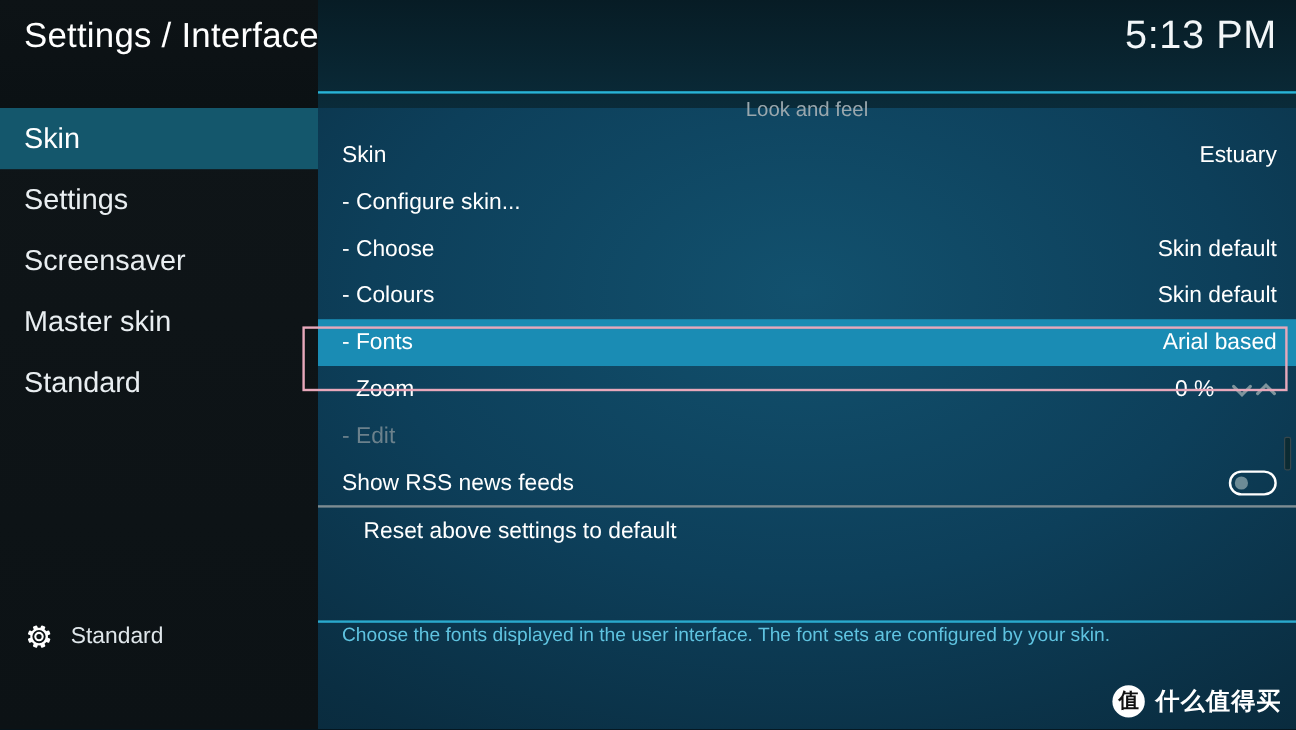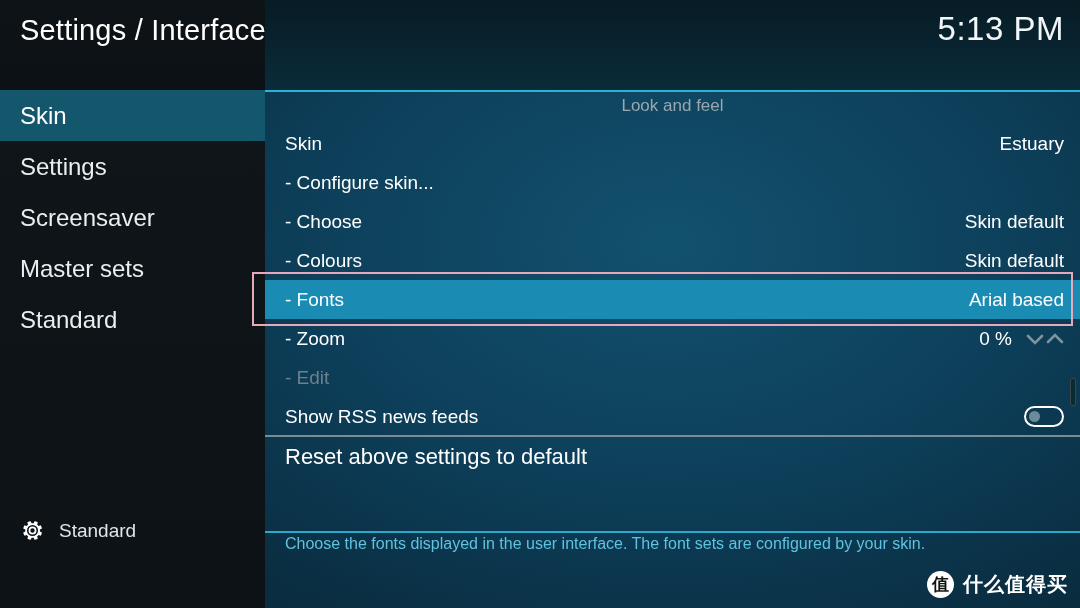--- a/index.html
+++ b/index.html
@@ -64,21 +64,21 @@
   }
   #settings-level .label {
     font-size:19px; color:#dfe6ea;
   }
   .gear {
     width:25px; height:25px; display:block;
   }
 
   
   #content {
-    position:absolute; left:265px; top:90px; width:802px; height:518px;
+    position:absolute; left:265px; top:76px; width:802px; height:518px;
   }
   #content-top-rule {
     position:absolute; left:0; top:0; width:815px; height:2px;
     background:#29b3d6;
   }
   #group-header {
     position:absolute; left:0; top:2px; width:815px;
     text-align:center;
     font-size:17px; color:#9aa7ad;
     line-height:28px;
@@ -130,21 +130,21 @@
 
   
   #separator {
     position:absolute; left:0; top:345px; width:815px; height:2px;
     background:#7d8c92;
   }
   #reset-row {
     position:absolute; left:0; top:347px; width:815px; height:39px;
     display:flex; align-items:center; padding-left:20px;
   }
-  #reset-row .slabel { font-size:22px; color:#ffffff; }
+  #reset-row .slabel { font-size:19px; color:#ffffff;margin-left:18px; }
 
   
   #help-rule {
     position:absolute; left:0; top:441px; width:815px; height:2px;
     background:#2aa9cc;
   }
   #help-text {
     position:absolute; left:20px; top:445px;
     font-size:16px; color:#5fc3e0;
     white-space:nowrap;
@@ -202,21 +202,21 @@
     <div class="nav-item selected">
       <span>Skin</span>
     </div>
     <div class="nav-item">
       <span>Settings</span>
     </div>
     <div class="nav-item">
       <span>Screensaver</span>
     </div>
     <div class="nav-item">
-      <span>Master sets</span>
+      <span>Master skin</span>
     </div>
     <div class="nav-item">
       <span>Standard</span>
     </div>
 
     <div id="settings-level">
       <span>
         <svg class="gear" viewBox="0 0 24 24" fill="#ffffff" aria-hidden="true">
           <path d="M12 8.2a3.8 3.8 0 100 7.6 3.8 3.8 0 000-7.6zm0 5.9a2.1 2.1 0 110-4.2 2.1 2.1 0 010 4.2z"></path>
           <path d="M20.6 13.6l-1.5-.6a7.3 7.3 0 000-2l1.5-.6a.7.7 0 00.4-.9l-.8-2a.7.7 0 00-.9-.4l-1.5.6a7.4 7.4 0 00-1.4-1.4l.6-1.5a.7.7 0 00-.4-.9l-2-.8a.7.7 0 00-.9.4l-.6 1.5a7.3 7.3 0 00-2 0l-.6-1.5a.7.7 0 00-.9-.4l-2 .8a.7.7 0 00-.4.9l.6 1.5a7.4 7.4 0 00-1.4 1.4l-1.5-.6a.7.7 0 00-.9.4l-.8 2a.7.7 0 00.4.9l1.5.6a7.3 7.3 0 000 2l-1.5.6a.7.7 0 00-.4.9l.8 2a.7.7 0 00.9.4l1.5-.6a7.4 7.4 0 001.4 1.4l-.6 1.5a.7.7 0 00.4.9l2 .8a.7.7 0 00.9-.4l.6-1.5a7.3 7.3 0 002 0l.6 1.5a.7.7 0 00.9.4l2-.8a.7.7 0 00.4-.9l-.6-1.5a7.4 7.4 0 001.4-1.4l1.5.6a.7.7 0 00.9-.4l.8-2a.7.7 0 00-.4-.9zM12 17.3a5.3 5.3 0 110-10.6 5.3 5.3 0 010 10.6z"></path>

